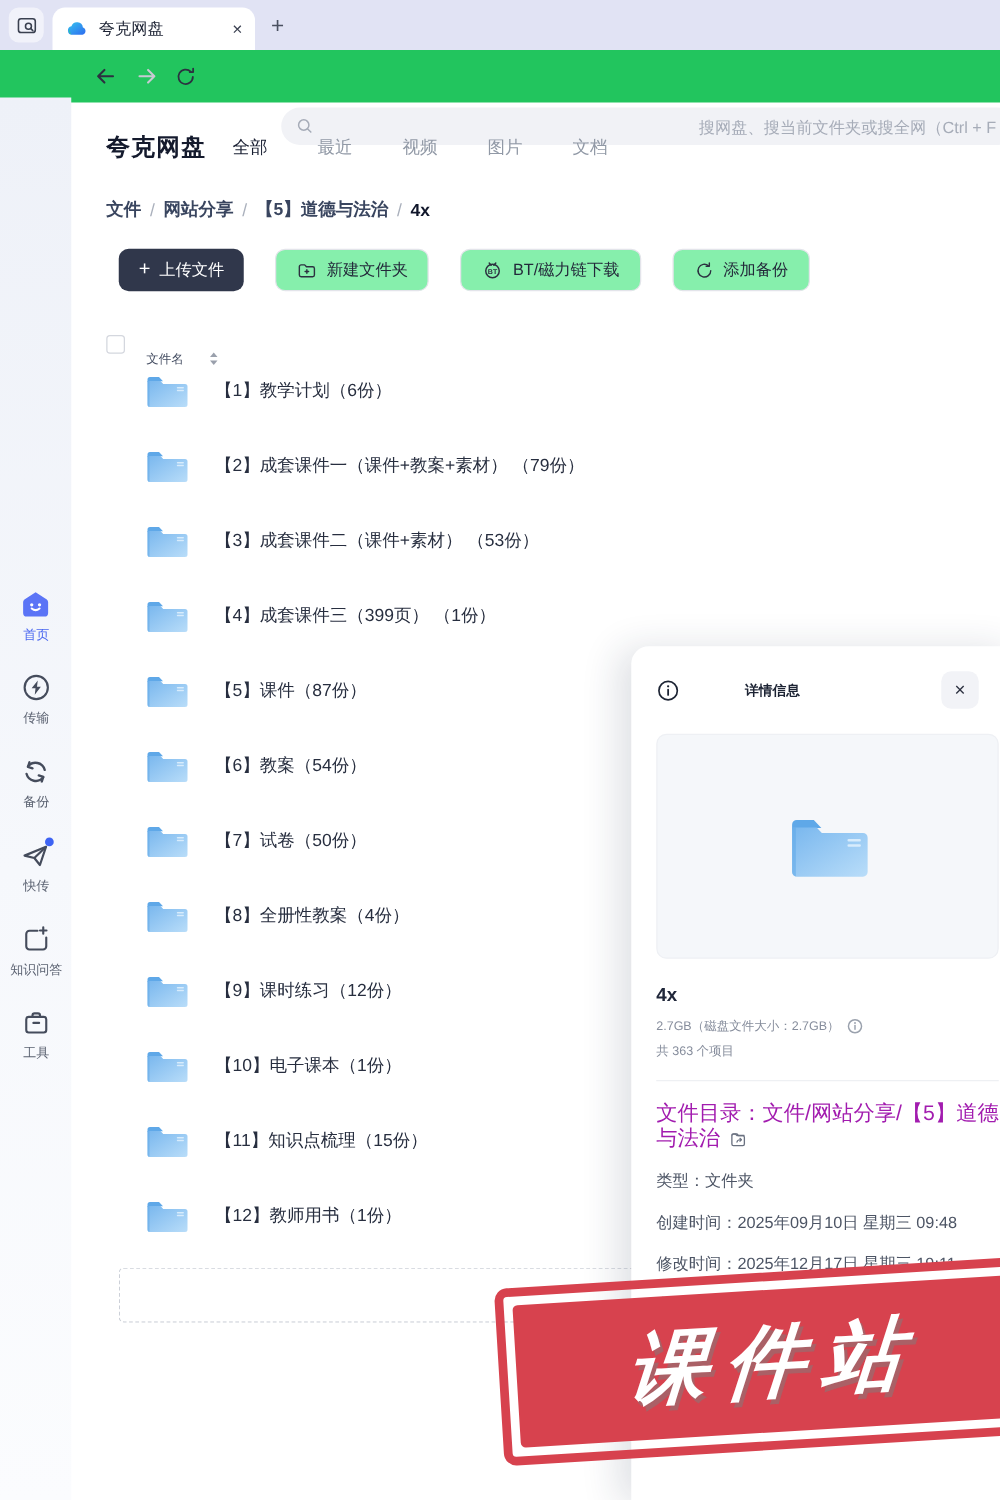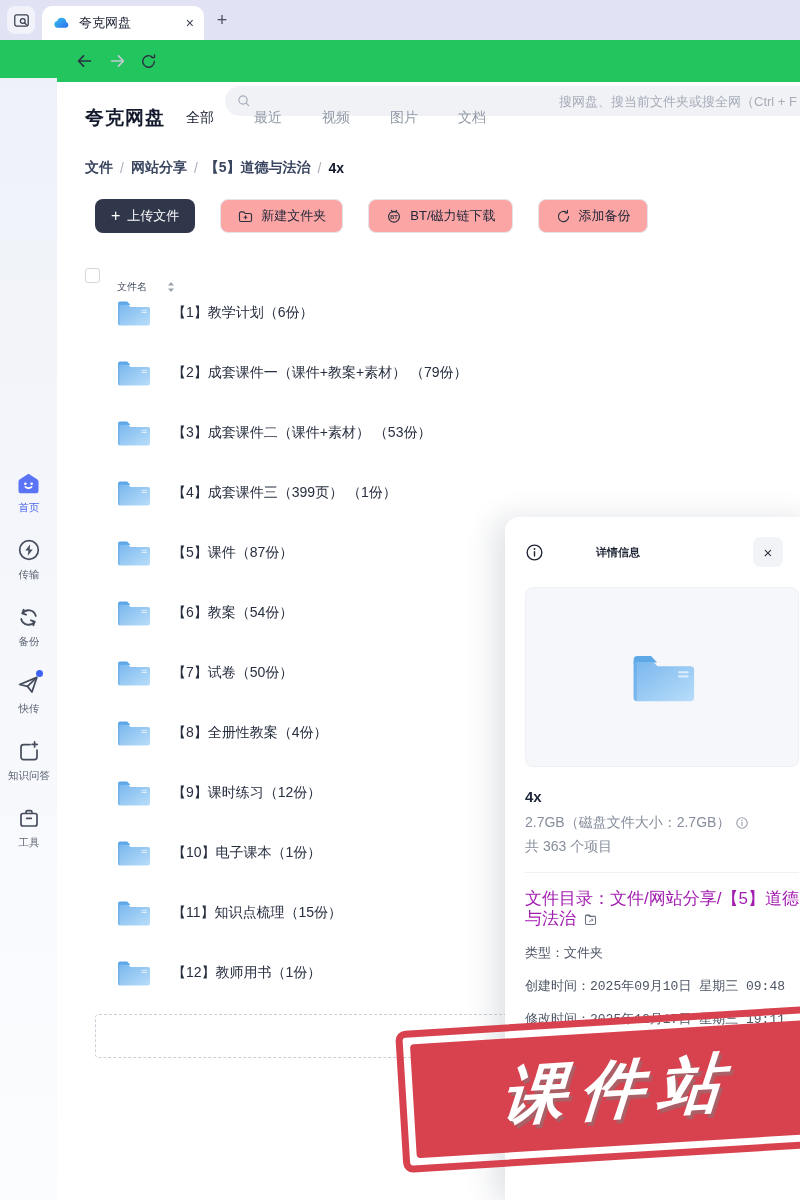--- a/index.html
+++ b/index.html
@@ -39,45 +39,45 @@
 
   .breadcrumb { position:absolute; left:85px; top:159px; font-size:14px; display:flex; gap:7px; align-items:center;justify-content:space-between; }
   .bc-item { color:#39455f; font-weight:600; cursor:pointer; }
   .bc-sep { color:#aab0bc; font-weight:400; }
   .bc-cur { color:#10162a; font-weight:bold; }
 
   
   .actions { position:absolute; left:95px; top:199px; display:flex; gap:25px; }
   .btn { height:34px; border-radius:8px; display:flex; align-items:center; gap:7px; padding:0 16px; font-size:13px; cursor:pointer; white-space:nowrap; }
   .btn.primary { background:#30374b; color:#fff; }
-  .btn.ghost { background:#fca5a5; color:#23293a; border:1px solid #e3e4ea; }
+  .btn.ghost { background:#86efac; color:#23293a; border:1px solid #e3e4ea; }
 
   
   .listheader { position:absolute; left:85px; top:256px; display:flex; align-items:center; gap:17px; }
   .checkbox { width:15px; height:15px; border:1.5px solid #d4d7de; border-radius:3px; background:#fff; cursor:pointer; }
   .lh-label { font-size:10px; color:#464f63; display:flex; align-items:center; gap:20px;margin-top:24px; }
   .rows { position:absolute; left:115px; top:283px; width:380px; }
   .frow { height:60px; display:flex; align-items:center; gap:21px; cursor:pointer; }
   .frow .fname { font-size:14px; color:#272e3f; white-space:nowrap; }
 
   
   .dropzone { position:absolute; left:95px; top:1014px; width:660px; height:44px; border:1px dashed #ccd0d8; border-radius:4px; z-index:1; }
 
   
   .panel { position:absolute; left:505px; top:517px; width:310px; height:683px; background:#fff; border-radius:14px 0 0 0; box-shadow:-10px 2px 30px rgba(30,40,70,.14); z-index:30; padding:20px 18px 0 20px; }
   .panel-head { display:flex; align-items:center; gap:8px; }
   .panel-title { font-size:11px; font-weight:bold; color:#1d2434; flex:1;margin-left:44px; }
   .panel-close { width:30px; height:30px; background:#f2f3f7; border-radius:8px; display:flex; align-items:center; justify-content:center; font-size:15px; color:#2c3140; cursor:pointer; margin-right:14px; }
   .preview { margin-top:20px; width:274px; height:180px; background:#f5f7fa; border:1px solid #eef0f4; border-radius:8px; display:flex; align-items:center; justify-content:center; }
   .d-name { margin-top:21px; font-size:15px; font-weight:bold; color:#20273a; }
-  .d-gray { margin-top:9px; font-size:14px; color:#868d9c; display:flex; align-items:center; gap:5px; }
+  .d-gray { margin-top:9px; font-size:10px; color:#868d9c; display:flex; align-items:center; gap:5px; }
   .d-divider { margin-top:16px; height:1px; background:#eef0f3; width:274px; }
   .d-info { margin-top:16px; font-size:17px; color:#a21caf; line-height:20px; width:274px; }
   .d-info .goto { display:inline-block; vertical-align:-3px; margin-left:2px; }
-  .d-line { margin-top:15px; font-size:13px; color:#4d5565; display:flex; align-items:center; gap:4px; white-space:nowrap;font-family:Liberation Mono, monospace; }
+  .d-line { margin-top:15px; font-size:13px; color:#4d5565; display:flex; align-items:center; gap:4px; white-space:nowrap; }
 
   
   .stamp { position:absolute; left:399px; top:1018px; width:430px; height:142px; z-index:50; transform:rotate(-3.5deg); }
   .stamp-frame { width:100%; height:100%; border:7px solid #d7424e; border-radius:10px; padding:7px; }
   .stamp-inner { width:100%; height:100%; background:#d7424e; border-radius:4px; display:flex; align-items:center; justify-content:center; }
   .stamp-text { font-size:64px; font-weight:bold; font-style:italic; color:#fff; letter-spacing:14px; transform:skewX(-8deg); text-shadow:3px 4px 0 rgba(125,125,125,.5); padding-left:10px; white-space:nowrap; }
 
   svg { display:block; }
 </style>
 </head>

